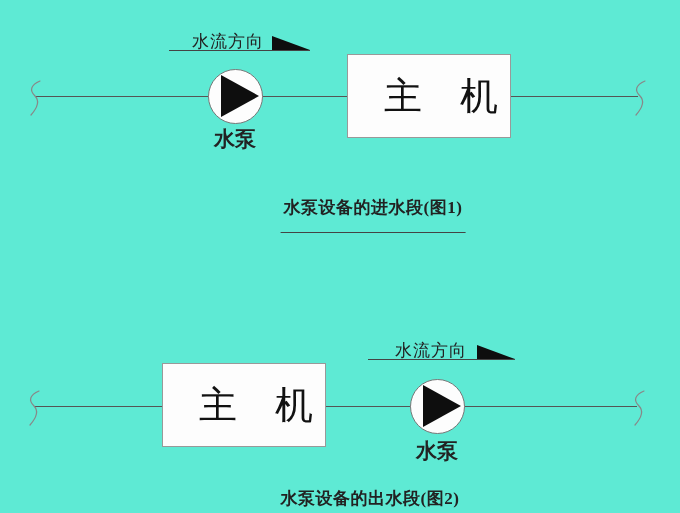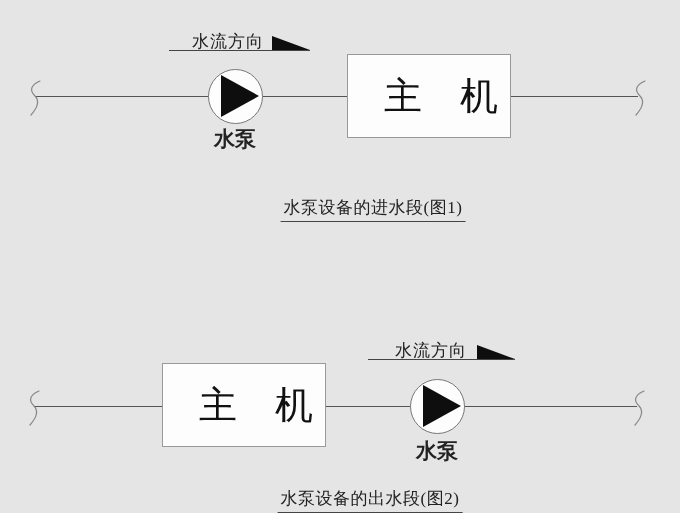--- a/index.html
+++ b/index.html
@@ -1,35 +1,35 @@
 <!DOCTYPE html>
 <html><head>
 <meta charset="utf-8">
 <style>
   html,body{margin:0;padding:0;background:#fff;}
   .canvas{
     position:relative;width:680px;height:513px;overflow:hidden;
-    background:#e5e5e5;color:#1a1a1a;
+    background:#5eead4;color:#1a1a1a;
     font-family:"Liberation Serif","DejaVu Serif",serif;
   }
   .pipe{position:absolute;height:1px;background:#555;}
   .flow-line{position:absolute;height:1px;background:#444;}
   .flow-text{position:absolute;font-size:17px;text-align:center;letter-spacing:1px;color:#222;}
   .flow-arrow{position:absolute;width:38px;height:14px;background:#0e0e0e;
     -webkit-clip-path:polygon(0 0,0 100%,100% 100%);clip-path:polygon(0 0,0 100%,100% 100%);}
   .pump-circle{position:absolute;width:55px;height:55px;border:1px solid #777;border-radius:50%;
     background:#fdfdfd;box-sizing:border-box;}
   .pump-triangle{position:absolute;width:38px;height:42px;background:#0e0e0e;
     -webkit-clip-path:polygon(0 0,100% 50%,0 100%);clip-path:polygon(0 0,100% 50%,0 100%);}
   .pump-label{position:absolute;width:58px;font-size:21px;text-align:center;color:#222;font-weight:bold;}
   .unit-box{position:absolute;width:164px;height:84px;border:1px solid #999;background:#fdfdfd;
     box-sizing:border-box;display:flex;align-items:center;justify-content:center;
     font-size:38px;color:#111;padding-left:24px;}
   .caption{position:absolute;transform:translateX(-50%);font-size:17px;white-space:nowrap;
-    color:#222;border-bottom:1px solid #444;padding:0 3px 2px;letter-spacing:0.5px;}
+    color:#222;border-bottom:1px solid #444;padding:0 3px 13px;letter-spacing:0.5px;font-weight:bold;}
   .pipe-break{position:absolute;}
 </style>
 </head>
 <body>
 
 <div class="canvas">
 
   <div>
     <div class="pipe" style="left:36px;top:96px;width:602px;"></div>
 

